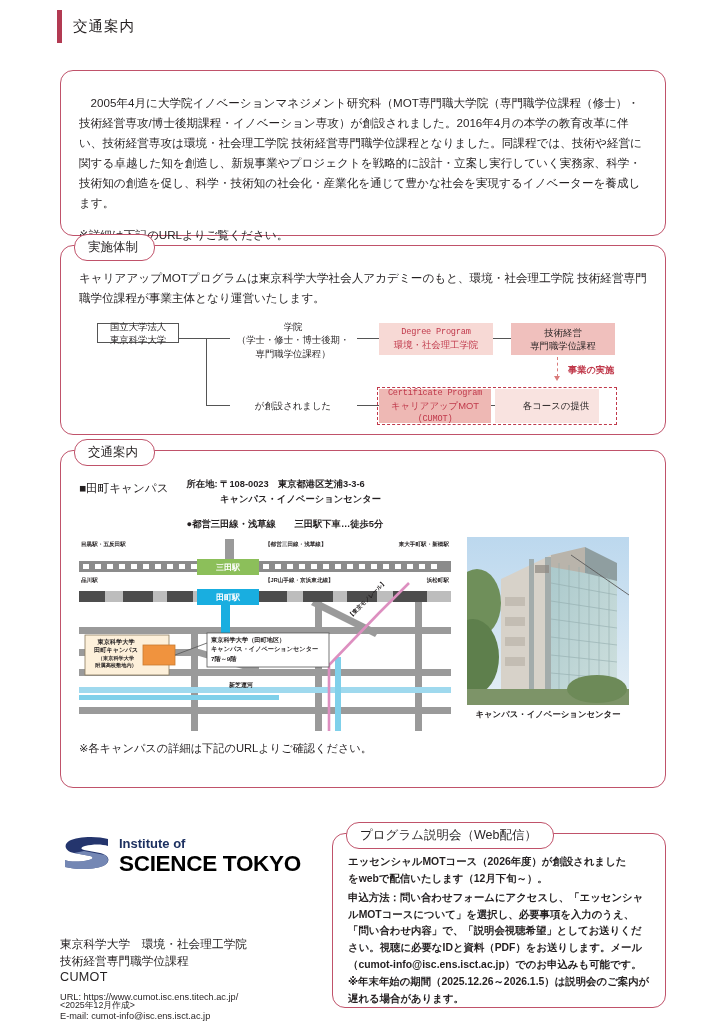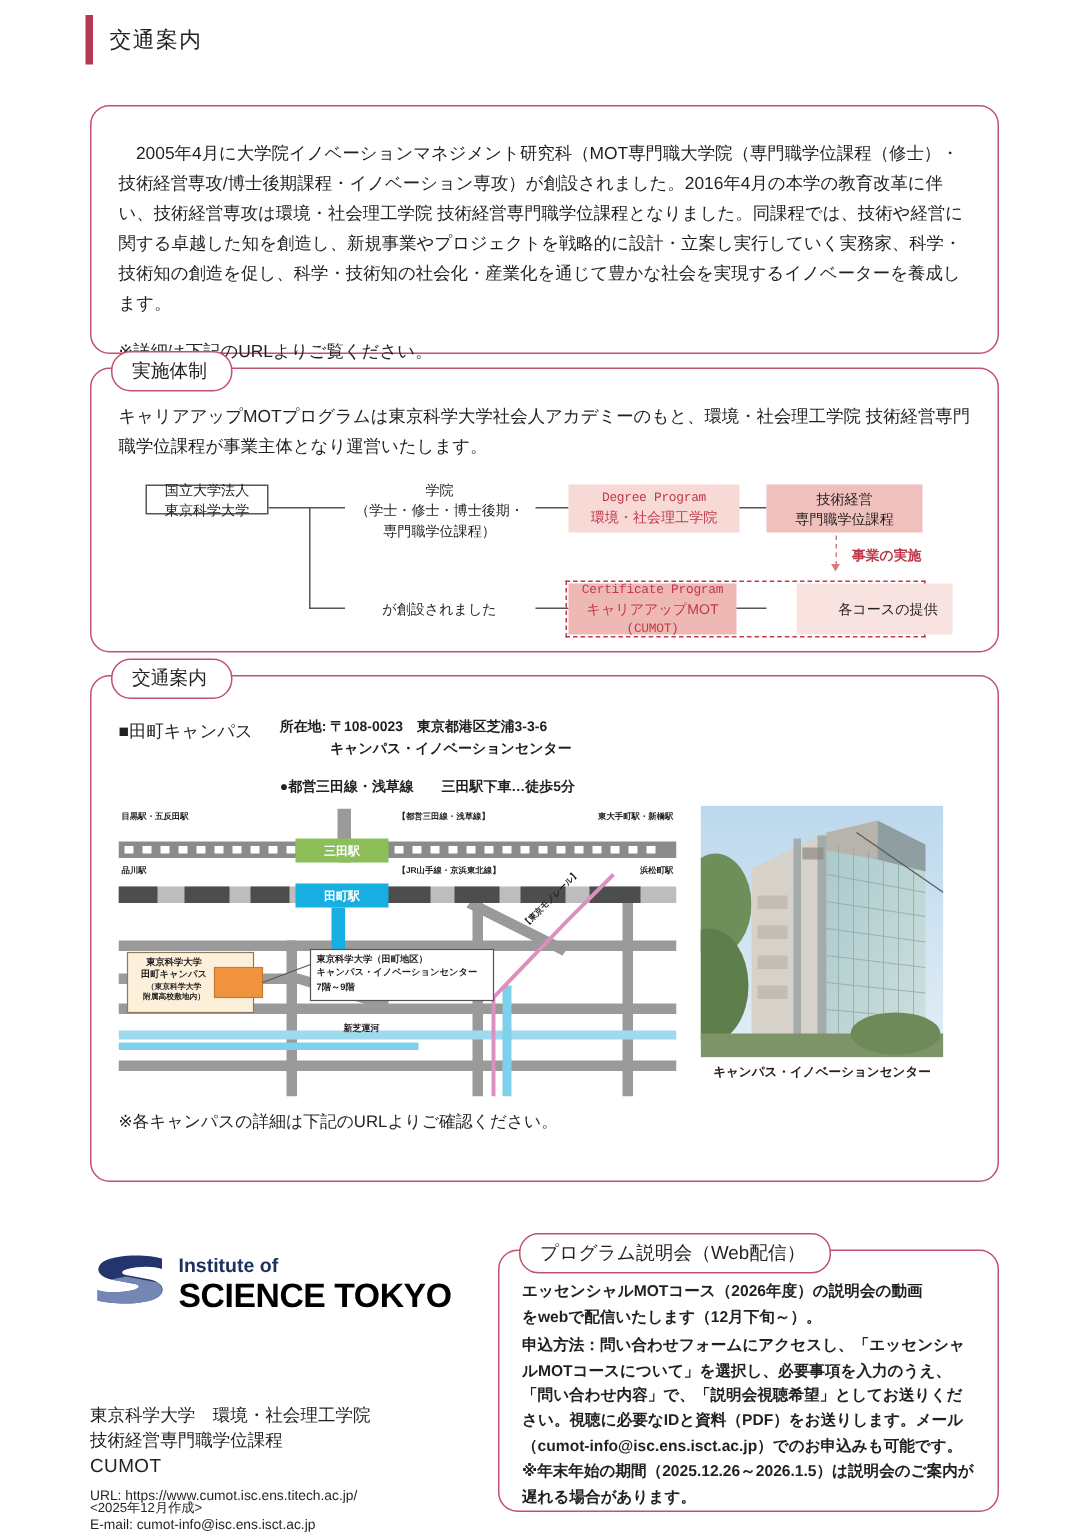--- a/index.html
+++ b/index.html
@@ -174,21 +174,21 @@
         <div class="olabel" style="left:489px;top:44px;">事業の実施</div>
 
         <div class="obox dashed" style="left:298px;top:68px;width:240px;height:38px;"></div>
 
         <div class="obox pink-m" style="left:300px;top:70px;width:112px;height:34px;">
           <span class="omono">Certificate Program</span>
           <span>キャリアアップMOT</span>
           <span class="omono">(CUMOT)</span>
         </div>
         <div class="oline" style="left:412px;top:86.5px;width:20px;height:1px;"></div>
-        <div class="obox pink-lt" style="left:452px;top:70px;width:104px;height:34px;padding-left:18px;">
+        <div class="obox pink-lt" style="left:416px;top:70px;width:104px;height:34px;padding-left:18px;">
           <span>各コースの提供</span>
         </div>
       </div>
     </div>
   </div>
 
   <div class="panel" id="sec-access">
     <div class="panel-title">交通案内</div>
     <div class="panel-body" style="padding-bottom:0;">
       <div class="camp-row">
@@ -390,19 +390,19 @@
     <div>技術経営専門職学位課程</div>
     <div class="l3">CUMOT</div>
     <div class="foot-small">URL: https://www.cumot.isc.ens.titech.ac.jp/</div>
     <div class="foot-small">E-mail: cumot-info@isc.ens.isct.ac.jp</div>
   </div>
   <div class="foot-date">&lt;2025年12月作成&gt;</div>
 
   <div class="panel" id="sec-brief">
     <div class="panel-title">プログラム説明会（Web配信）</div>
     <div class="panel-body">
-      <div class="lead">エッセンシャルMOTコース（2026年度）の説明会の動画</div>
+      <div class="lead">エッセンシャルMOTコース（2026年度）が創設されました</div>
       <div class="lead">をwebで配信いたします（12月下旬～）。</div>
       <div class="body2">申込方法：問い合わせフォームにアクセスし、「エッセンシャルMOTコースについて」を選択し、必要事項を入力のうえ、「問い合わせ内容」で、「説明会視聴希望」としてお送りください。視聴に必要なIDと資料（PDF）をお送りします。メール（cumot-info@isc.ens.isct.ac.jp）でのお申込みも可能です。※年末年始の期間（2025.12.26～2026.1.5）は説明会のご案内が遅れる場合があります。</div>
     </div>
   </div>
 
 </div>
 
 </body></html>

